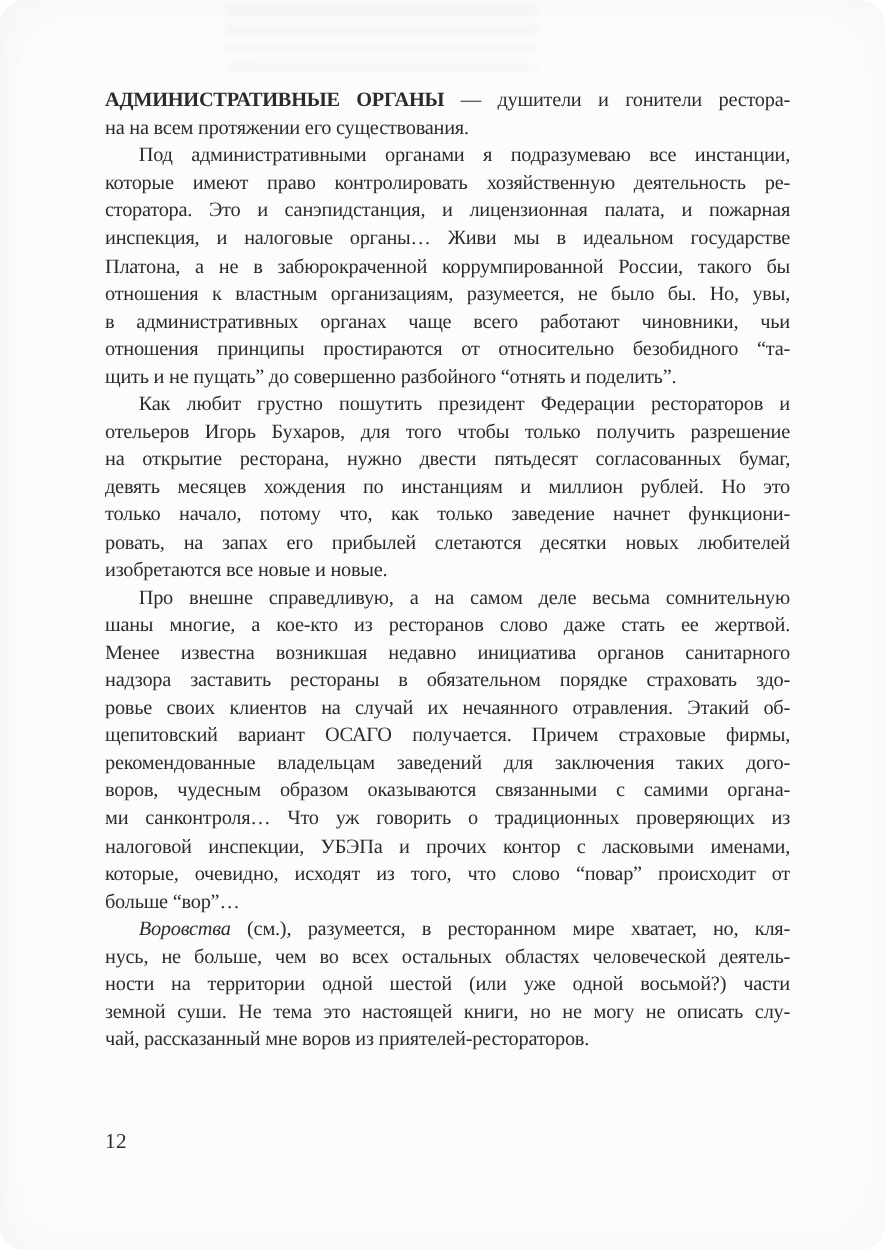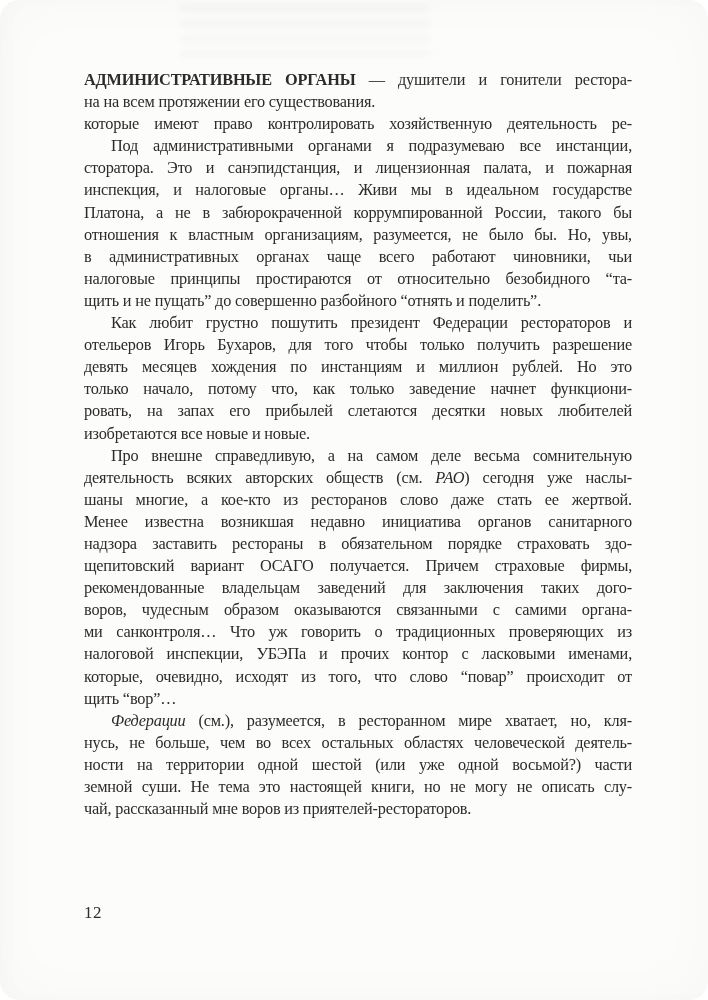--- a/index.html
+++ b/index.html
@@ -71,47 +71,48 @@
   }
 </style>
 </head>
 <body>
 
 <div class="page">
   <div class="bleed-through"></div>
   <main class="text-block">
       <div class="line"><span class="seg-b">АДМИНИСТРАТИВНЫЕ ОРГАНЫ</span><span class="seg-n"> — душители и гонители рестора-</span></div>
       <div class="line last"><span class="seg-n">на на всем протяжении его существования.</span></div>
+      <div class="line indent"><span class="seg-n">Под административными органами я подразумеваю все инстанции,</span></div>
       <div class="line"><span class="seg-n">которые имеют право контролировать хозяйственную деятельность ре-</span></div>
-      <div class="line indent"><span class="seg-n">Под административными органами я подразумеваю все инстанции,</span></div>
       <div class="line"><span class="seg-n">сторатора. Это и санэпидстанция, и лицензионная палата, и пожарная</span></div>
       <div class="line"><span class="seg-n">инспекция, и налоговые органы… Живи мы в идеальном государстве</span></div>
       <div class="line"><span class="seg-n">Платона, а не в забюрокраченной коррумпированной России, такого бы</span></div>
       <div class="line"><span class="seg-n">отношения к властным организациям, разумеется, не было бы. Но, увы,</span></div>
       <div class="line"><span class="seg-n">в административных органах чаще всего работают чиновники, чьи</span></div>
-      <div class="line"><span class="seg-n">налоговые принципы простираются от относительно безобидного “та-</span></div>
+      <div class="line"><span class="seg-n">отношения принципы простираются от относительно безобидного “та-</span></div>
       <div class="line last"><span class="seg-n">щить и не пущать” до совершенно разбойного “отнять и поделить”.</span></div>
       <div class="line indent"><span class="seg-n">Как любит грустно пошутить президент Федерации рестораторов и</span></div>
       <div class="line"><span class="seg-n">отельеров Игорь Бухаров, для того чтобы только получить разрешение</span></div>
+      <div class="line"><span class="seg-n">на открытие ресторана, нужно двести пятьдесят согласованных бумаг,</span></div>
       <div class="line"><span class="seg-n">девять месяцев хождения по инстанциям и миллион рублей. Но это</span></div>
       <div class="line"><span class="seg-n">только начало, потому что, как только заведение начнет функциони-</span></div>
       <div class="line"><span class="seg-n">ровать, на запах его прибылей слетаются десятки новых любителей</span></div>
       <div class="line last"><span class="seg-n">изобретаются все новые и новые.</span></div>
       <div class="line indent"><span class="seg-n">Про внешне справедливую, а на самом деле весьма сомнительную</span></div>
-      <div class="line"><span class="seg-n">деятельность всяких авторских обществ (см. </span><span class="seg-i">РАО</span><span class="seg-n">) сегодня уже наслы-</span></div>
       <div class="line"><span class="seg-n">шаны многие, а кое-кто из ресторанов слово даже стать ее жертвой.</span></div>
       <div class="line"><span class="seg-n">Менее известна возникшая недавно инициатива органов санитарного</span></div>
       <div class="line"><span class="seg-n">надзора заставить рестораны в обязательном порядке страховать здо-</span></div>
+      <div class="line"><span class="seg-n">ровье своих клиентов на случай их нечаянного отравления. Этакий об-</span></div>
       <div class="line"><span class="seg-n">щепитовский вариант ОСАГО получается. Причем страховые фирмы,</span></div>
       <div class="line"><span class="seg-n">рекомендованные владельцам заведений для заключения таких дого-</span></div>
       <div class="line"><span class="seg-n">воров, чудесным образом оказываются связанными с самими органа-</span></div>
       <div class="line"><span class="seg-n">ми санконтроля… Что уж говорить о традиционных проверяющих из</span></div>
       <div class="line"><span class="seg-n">налоговой инспекции, УБЭПа и прочих контор с ласковыми именами,</span></div>
       <div class="line"><span class="seg-n">которые, очевидно, исходят из того, что слово “повар” происходит от</span></div>
-      <div class="line last"><span class="seg-n">щить “вор”…</span></div>
-      <div class="line indent"><span class="seg-i">Федерации</span><span class="seg-n"> (см.), разумеется, в ресторанном мире хватает, но, кля-</span></div>
+      <div class="line last"><span class="seg-n">больше “вор”…</span></div>
+      <div class="line indent"><span class="seg-i">Воровства</span><span class="seg-n"> (см.), разумеется, в ресторанном мире хватает, но, кля-</span></div>
       <div class="line"><span class="seg-n">нусь, не больше, чем во всех остальных областях человеческой деятель-</span></div>
       <div class="line"><span class="seg-n">ности на территории одной шестой (или уже одной восьмой?) части</span></div>
       <div class="line"><span class="seg-n">земной суши. Не тема это настоящей книги, но не могу не описать слу-</span></div>
       <div class="line last"><span class="seg-n">чай, рассказанный мне воров из приятелей-рестораторов.</span></div>
     </main>
   <div class="page-number">12</div>
 </div>
 
 </body></html>

